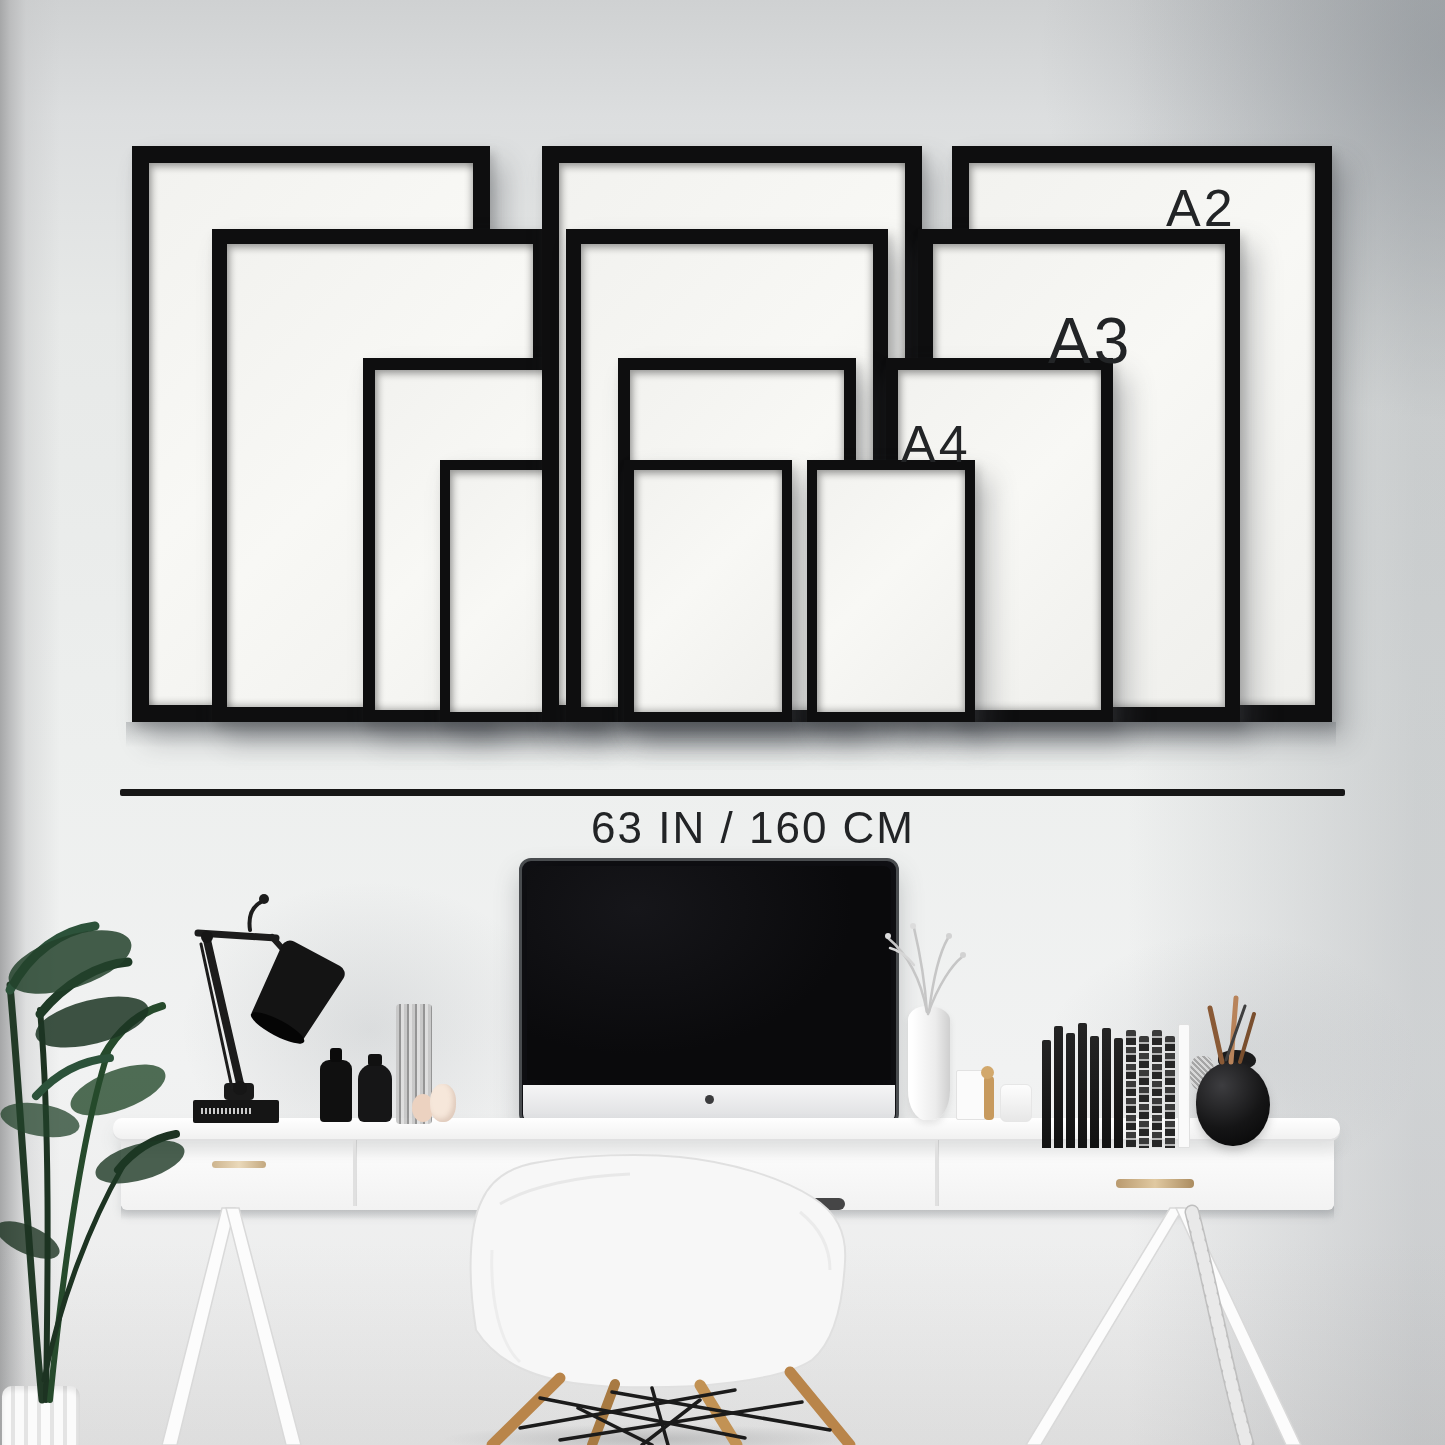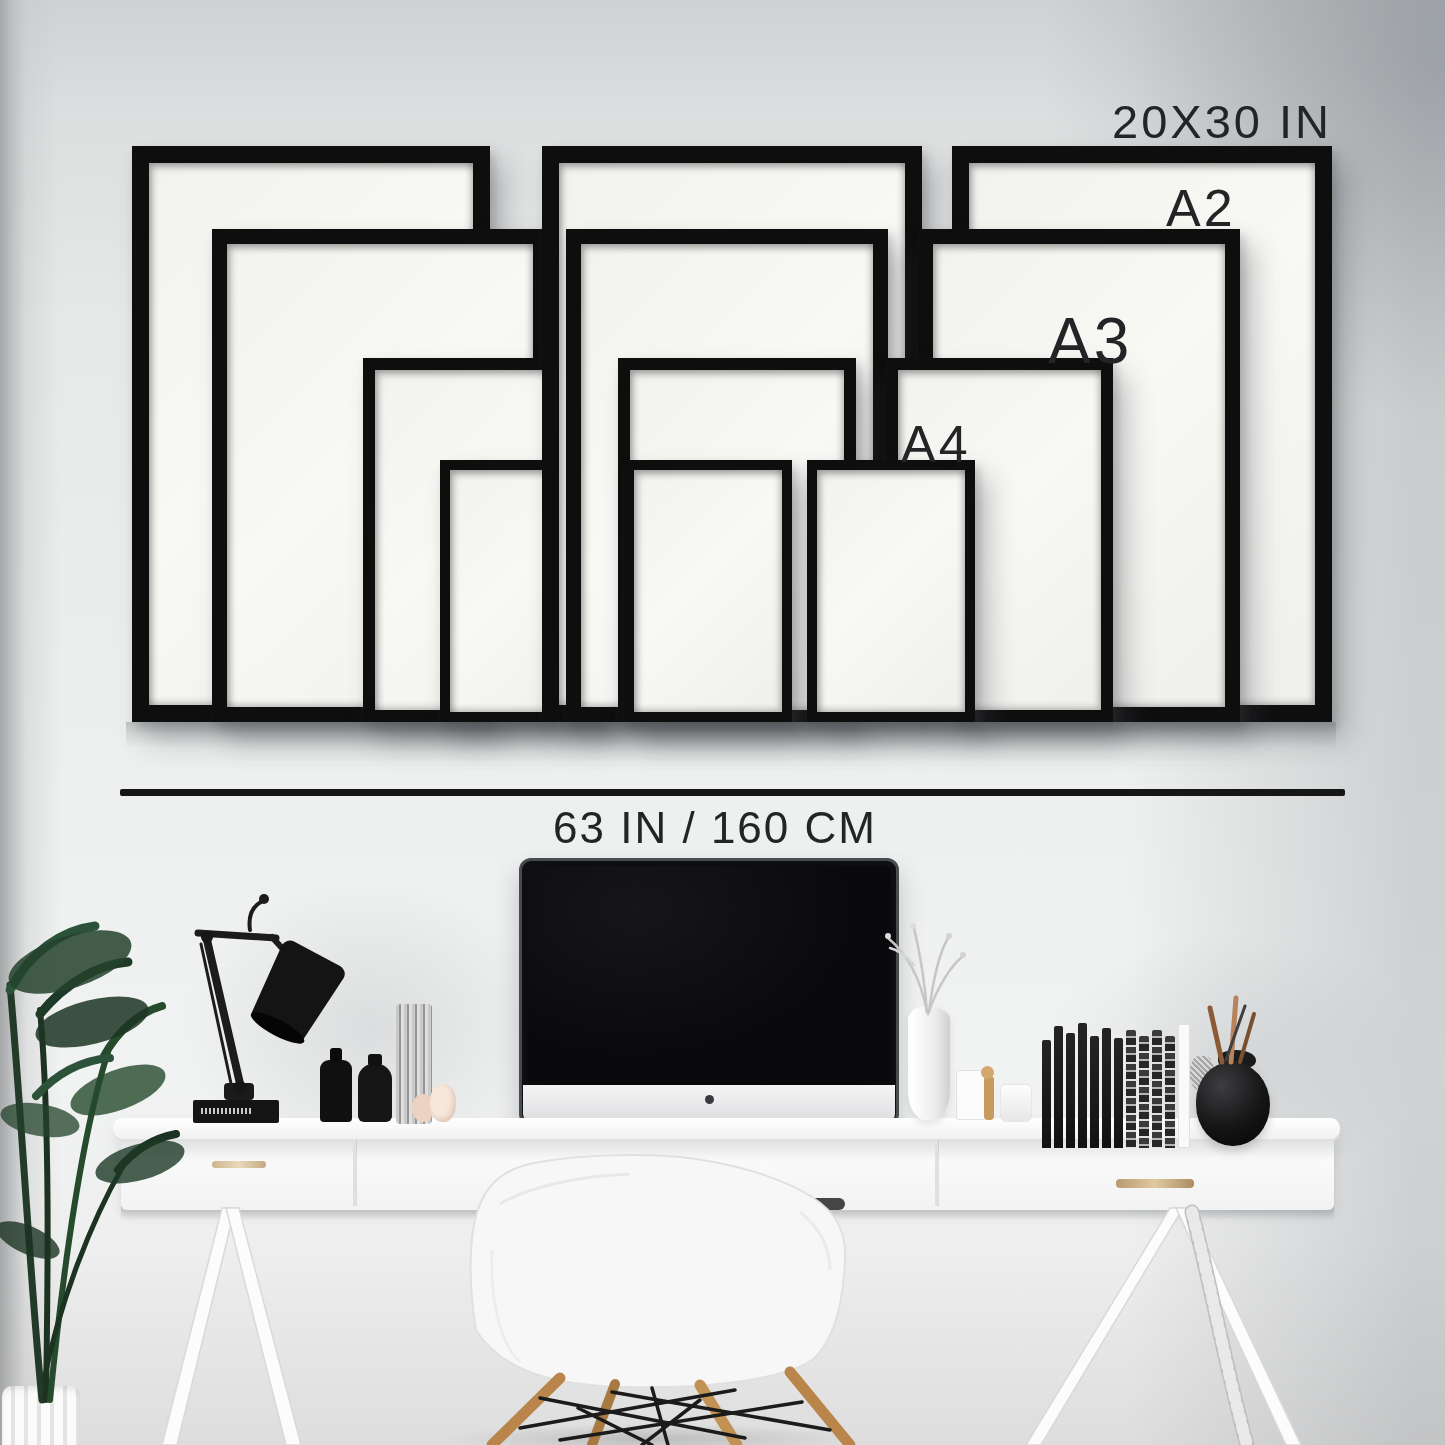--- a/index.html
+++ b/index.html
@@ -30,21 +30,21 @@
   .size-label{
     position:absolute;color:#222426;font-weight:300;letter-spacing:3px;z-index:20;
     font-family:"Liberation Sans",sans-serif;white-space:nowrap;
   }
   .lbl-2030{left:1040px;top:94px;width:292px;font-size:47px;text-align:right;}
   .lbl-a2{left:1166px;top:178px;font-size:52px;}
   .lbl-a3{left:1048px;top:304px;font-size:64px;}
   .lbl-a4{left:901px;top:414px;font-size:52px;}
 
   .measure-line{position:absolute;left:120px;top:789px;width:1225px;height:7px;background:#161616;z-index:14;border-radius:2px;}
-  .width-label{position:absolute;left:515px;top:803px;width:400px;text-align:center;font-size:44px;font-weight:300;letter-spacing:2px;color:#222426;z-index:14;}
+  .width-label{position:absolute;left:515px;top:803px;width:400px;text-align:right;font-size:44px;font-weight:300;letter-spacing:2px;color:#222426;z-index:14;}
 
   
   .wall-blob{position:absolute;z-index:28;pointer-events:none;}
   .blob-lamp{left:180px;top:880px;width:380px;height:300px;background:radial-gradient(ellipse at 50% 50%, rgba(120,126,132,.18), transparent 70%);}
   .blob-right{left:1040px;top:930px;width:380px;height:260px;background:radial-gradient(ellipse at 50% 50%, rgba(120,126,132,.15), transparent 70%);}
 
   .imac{position:absolute;left:519px;top:858px;width:374px;height:262px;z-index:30;
     background:#0b0b0d;border:3px solid #494c4f;border-radius:12px;
     box-shadow:0 14px 24px rgba(80,85,90,.30), inset 0 0 40px rgba(20,20,25,.9);}
   .imac-screen{position:absolute;left:5px;top:5px;right:5px;height:214px;background:
@@ -128,21 +128,20 @@
       <div class="frame" style="left: 566px; top: 229px; width: 292px; height: 463px; border-width: 15px; z-index: 6;"></div>
       <div class="frame" style="left: 618px; top: 358px; width: 214px; height: 340px; border-width: 12px; z-index: 7;"></div>
       <div class="frame" style="left: 624px; top: 460px; width: 148px; height: 242px; border-width: 10px; z-index: 8;"></div>
       <div class="frame" style="left: 952px; top: 146px; width: 346px; height: 542px; border-width: 17px; z-index: 9;"></div>
       <div class="frame" style="left: 918px; top: 229px; width: 292px; height: 463px; border-width: 15px; z-index: 10;"></div>
       <div class="frame" style="left: 886px; top: 358px; width: 203px; height: 340px; border-width: 12px; z-index: 11;"></div>
       <div class="frame" style="left: 807px; top: 460px; width: 148px; height: 242px; border-width: 10px; z-index: 12;"></div>
     </div>
   <div class="frames-floor-shadow"></div>
 
-  <div class="size-label lbl-2030">20X30 IN</div>
   <div class="size-label lbl-a2">A2</div>
   <div class="size-label lbl-a3">A3</div>
   <div class="size-label lbl-a4">A4</div>
 
   <div class="measure-line"></div>
   <div class="width-label">63 IN / 160 CM</div>
 
   <div class="wall-blob blob-lamp"></div>
   <div class="wall-blob blob-right"></div>
 

